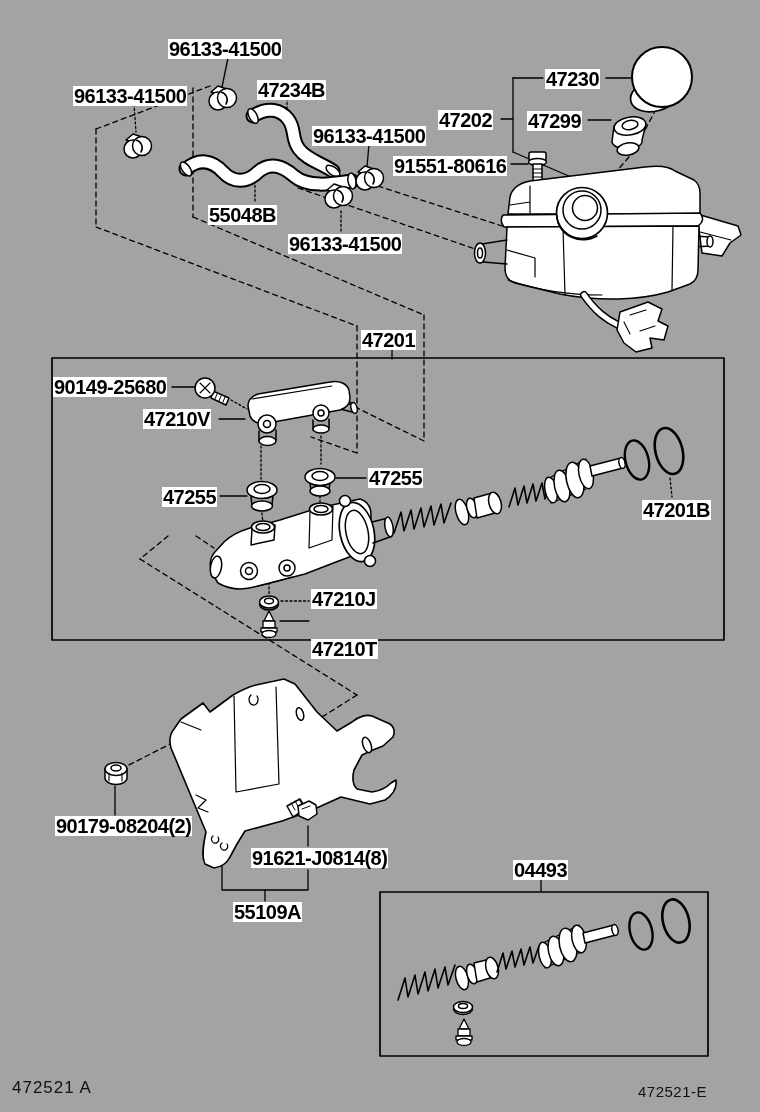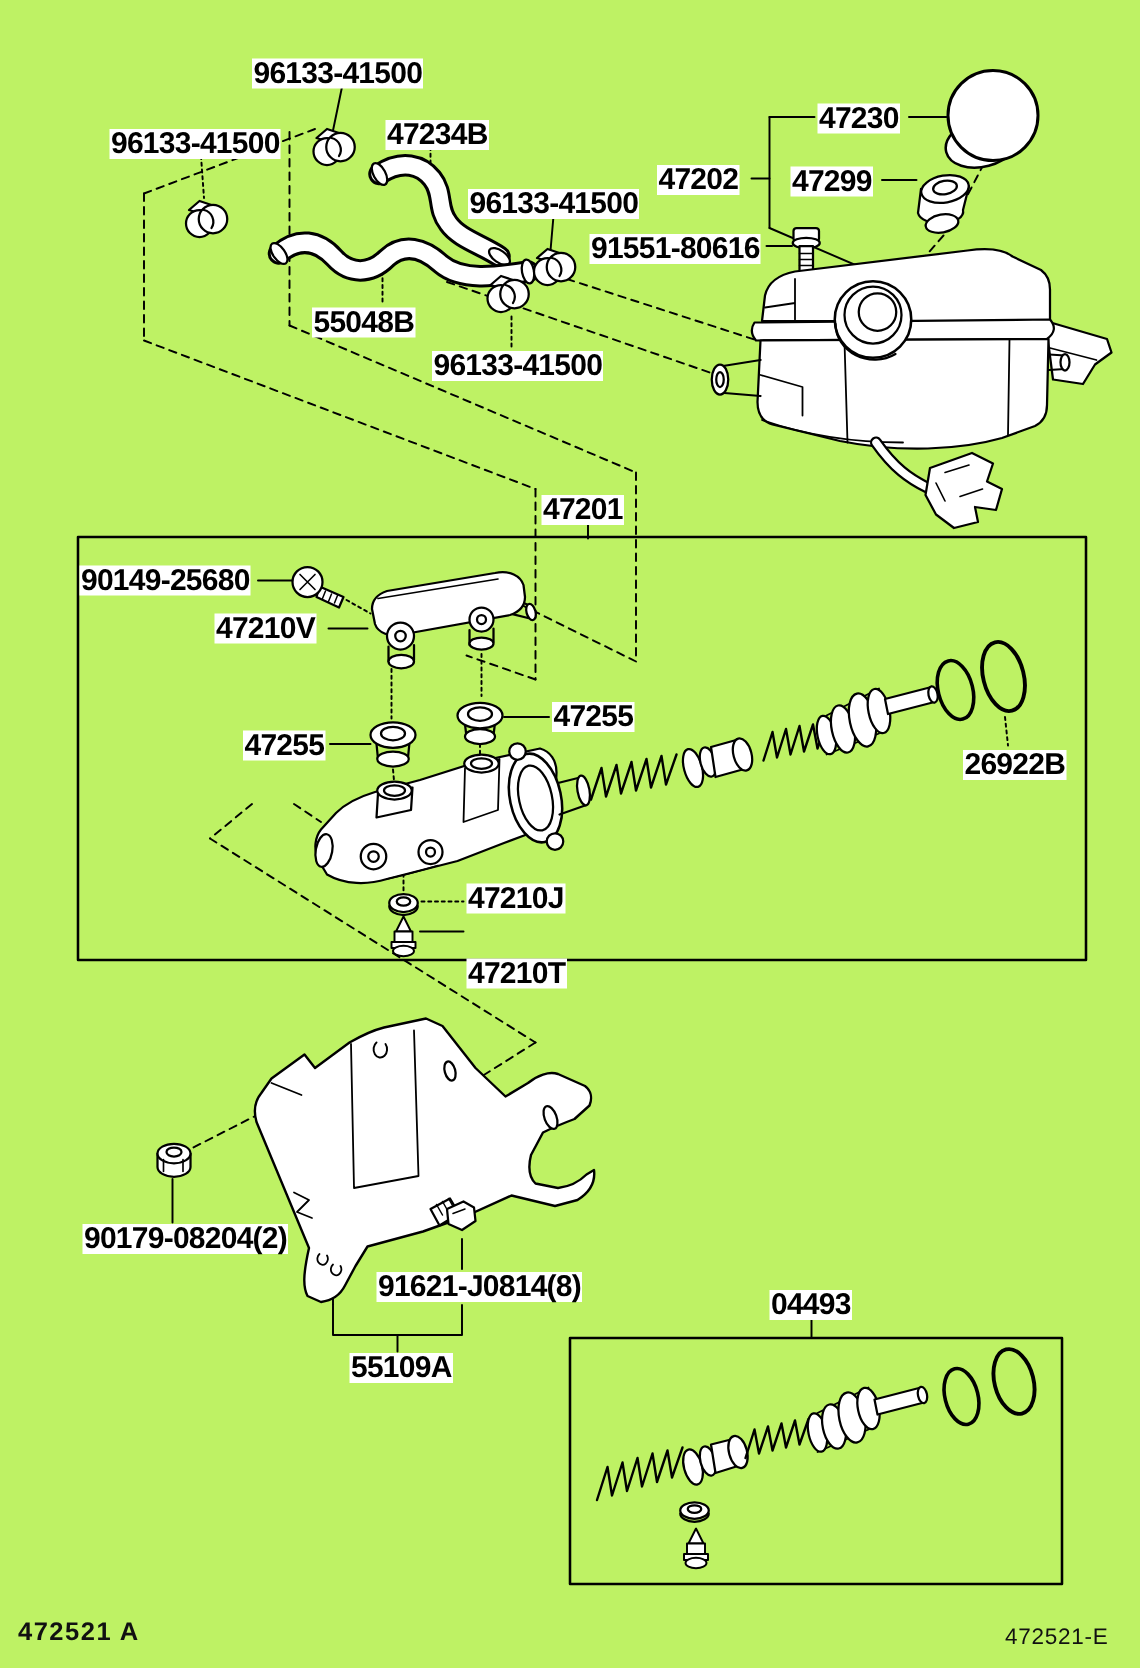--- a/index.html
+++ b/index.html
@@ -1,22 +1,22 @@
 <!DOCTYPE html>
 <html><head>
 <meta charset="utf-8">
 <style>
   html,body{margin:0;padding:0;background:#fff;}
-  .stage{position:relative;width:760px;height:1112px;background:#bef264;overflow:hidden;
+  .stage{position:relative;width:760px;height:1112px;background:#a3a3a3;overflow:hidden;
          font-family:"Liberation Sans",sans-serif;}
   svg{position:absolute;left:0;top:0;}
   .lbl{position:absolute;font-family:"Liberation Sans",sans-serif;font-weight:bold;
        font-size:20px;line-height:1;letter-spacing:-0.5px;color:#000;background:#fff;
        white-space:nowrap;padding:0 1px;}
-  .foot-l{position:absolute;font-weight:bold;font-size:17px;letter-spacing:1px;color:#111;}
+  .foot-l{position:absolute;font-weight:normal;font-size:17px;letter-spacing:1px;color:#111;}
   .foot-r{position:absolute;font-weight:normal;font-size:15px;letter-spacing:0.5px;color:#111;}
 </style>
 </head>
 <body>
 
 <div class="stage">
 
 <svg width="760" height="1112" viewBox="0 0 760 1112">
   <g fill="none" stroke="#000" stroke-width="1.5" stroke-linecap="round" stroke-linejoin="round">
 
@@ -321,24 +321,24 @@
 <div class="lbl" style="left:208px;top:205px">55048B</div>
 <div class="lbl" style="left:288px;top:234px">96133-41500</div>
 <div class="lbl" style="left:545px;top:69px">47230</div>
 <div class="lbl" style="left:438px;top:110px">47202</div>
 <div class="lbl" style="left:527px;top:111px">47299</div>
 <div class="lbl" style="left:361px;top:330px">47201</div>
 <div class="lbl" style="left:53px;top:377px">90149-25680</div>
 <div class="lbl" style="left:143px;top:409px">47210V</div>
 <div class="lbl" style="left:368px;top:468px">47255</div>
 <div class="lbl" style="left:162px;top:487px">47255</div>
-<div class="lbl" style="left:642px;top:500px">26922B</div>
+<div class="lbl" style="left:642px;top:500px">47201B</div>
 <div class="lbl" style="left:311px;top:589px">47210J</div>
 <div class="lbl" style="left:311px;top:639px">47210T</div>
 <div class="lbl" style="left:55px;top:816px">90179-08204(2)</div>
 <div class="lbl" style="left:251px;top:848px">91621-J0814(8)</div>
 <div class="lbl" style="left:233px;top:902px">55109A</div>
 <div class="lbl" style="left:513px;top:860px">04493</div>
 
 <div class="foot-l" style="left:12px;top:1078px">472521 A</div>
-<div class="foot-r" style="left:670px;top:1083px">472521-E</div>
+<div class="foot-r" style="left:638px;top:1083px">472521-E</div>
 
 </div>
 
 </body></html>

